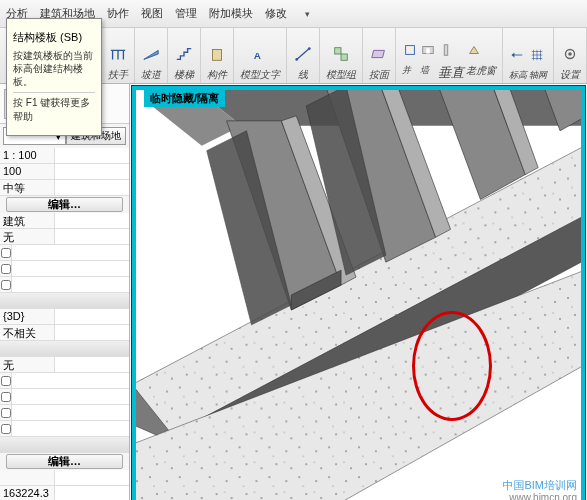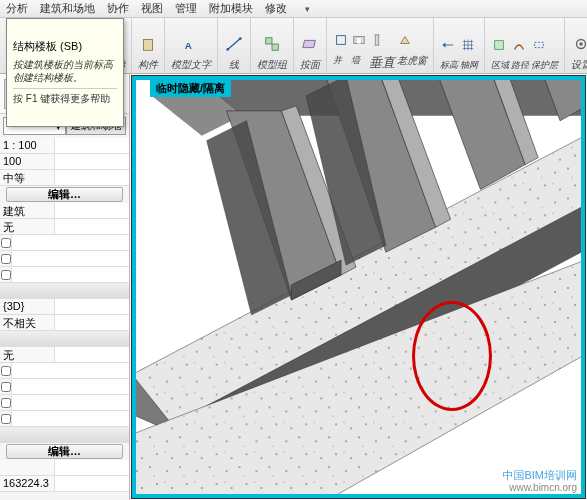--- a/index.html
+++ b/index.html
@@ -1,35 +1,35 @@
 <!DOCTYPE html>
 <html><head>
 <meta charset="utf-8">
 <style>
 * { margin: 0; padding: 0; box-sizing: border-box; font-family: "Microsoft YaHei", SimSun, Arial, sans-serif; font-size: 11px; }
 body { width: 587px; height: 500px; background: #fff; overflow: hidden; position: relative; }
 
-.menubar { height: 18px; background: linear-gradient(#f8f8f8,#e8e8e8); display: flex; align-items: center; padding: 0 6px; gap: 12px; color: #333; border-bottom: 1px solid #ccc; }
+.menubar { height: 28px; background: linear-gradient(#f8f8f8,#e8e8e8); display: flex; align-items: center; padding: 0 6px; gap: 12px; color: #333; border-bottom: 1px solid #ccc; }
 .menubar span { cursor: default; }
 .menubar .caret { font-size: 9px; color: #555; margin-left: 6px; }
 
 .ribbon { height: 56px; background: linear-gradient(#f6f6f6,#e5e5e5); border-bottom: 1px solid #b5b5b5; display: flex; position: relative; }
 .ribbon-left-pad { width: 130px; }
 .ribbon-group { display: flex; flex-direction: column; align-items: center; justify-content: flex-end; padding: 2px 6px 1px; border-right: 1px solid #d0d0d0; }
 .ribbon-group .icons { display: flex; gap: 2px; }
 .ribbon-group .lbl { font-size: 10px; color: #444; margin-top: 2px; white-space: nowrap; font-style: italic; }
 .ribbon-ico { width: 20px; height: 24px; display: flex; align-items: center; justify-content: center; color: #4a7bb5; }
 .ribbon-ico svg { width: 18px; height: 18px; }
 .sm .ribbon-ico { width: 16px; }
 .sm .ribbon-ico svg { width: 14px; height: 14px; }
 .stack { display:flex; flex-direction:column; }
 
-.tooltip { position: absolute; left: 6px; top: 18px; width: 118px; background: #fffff0; border: 1px solid #888; padding: 20px 6px; z-index: 50; box-shadow: 2px 2px 4px rgba(0,0,0,.25); }
+.tooltip { position: absolute; left: 6px; top: 18px; width: 96px; background: #fffff0; border: 1px solid #888; padding: 11px 6px; z-index: 50; box-shadow: 2px 2px 4px rgba(0,0,0,.25); }
 .tooltip .t1 { font-size: 11px; color: #000; }
-.tooltip .t2 { font-size: 10px; color: #333; margin: 4px 0; line-height: 1.3; font-style: italic; }
+.tooltip .t2 { font-size: 10px; color: #333; margin: 4px 0; line-height: 1.3; }
 .tooltip .t3 { font-size: 10px; color: #333; border-top: 1px solid #ccc; padding-top: 3px; }
 
 .workspace { display: flex; height: calc(500px - 18px - 56px); }
 
 .props { width: 130px; background: #f5f5f5; border-right: 1px solid #b5b5b5; display: flex; flex-direction: column; font-size: 10px; overflow: hidden; }
 .props .hdr { height: 40px; padding: 4px; display: flex; align-items: center; gap: 4px; border-bottom: 1px solid #ccc; background: #fbfbfb; }
 .props .hdr .thumb { width: 30px; height: 30px; background: #e0e0e0; border: 1px solid #aaa; }
 .props .edit-btn { margin: 3px; display: flex; align-items: center; }
 .props .edit-btn .combo { flex: 1; height: 18px; border: 1px solid #999; background: #fff; padding: 0 4px; font-size: 10px; display: flex; align-items: center; justify-content: space-between; }
 .props .edit-btn button { height: 18px; border: 1px solid #999; background: linear-gradient(#fefefe,#e5e5e5); padding: 0 4px; font-size: 10px; }
@@ -37,21 +37,21 @@
 .props .row { display: flex; height: 16px; border-bottom: 1px solid #ddd; }
 .props .row.section { background: linear-gradient(#f0f0f0,#dcdcdc); font-weight: bold; justify-content: center; align-items: center; }
 .props .row .c1 { width: 55px; padding: 1px 3px; border-right: 1px solid #ddd; overflow: hidden; white-space: nowrap; background: #f8f8f8; }
 .props .row .c2 { flex: 1; padding: 1px 3px; background: #fff; overflow: hidden; white-space: nowrap; }
 .props .row .chk { width: 12px; padding: 1px; border-right: 1px solid #ddd; background: #f8f8f8; display:flex; align-items:center; justify-content:center; }
 .props .row .chk input { width: 10px; height: 10px; }
 .section-btn { text-align: center; background: linear-gradient(#fafafa,#e2e2e2); border: 1px solid #aaa; border-radius: 2px; margin: 1px 6px; height: 15px; line-height: 13px; font-weight: bold; }
 
 .viewport { flex: 1; position: relative; background: #fff; border: 1px solid #333; margin: 1px; overflow: hidden; }
 .vp-frame { position: absolute; inset: 0; border: 4px solid #00bcd4; pointer-events: none; }
-.vp-tag { position: absolute; left: 18px; top: 4px; background: #00bcd4; color: #000; font-size: 11px; padding: 1px 6px; font-weight: bold; }
+.vp-tag { position: absolute; left: 12px; top: 4px; background: #00bcd4; color: #000; font-size: 11px; padding: 1px 6px; font-weight: bold; }
 .viewport svg.model { position: absolute; inset: 0; width: 100%; height: 100%; }
 .annot { position: absolute; border: 3px solid #d40000; border-radius: 50%; width: 80px; height: 110px; left: 280px; top: 225px; pointer-events: none; }
 .watermark { position: absolute; right: 8px; bottom: 4px; text-align: right; color: #4aa3e0; font-size: 11px; line-height: 1.2; }
 .watermark .l2 { color: #888; font-size: 10px; }
 </style>
 </head>
 <body>
 
 <div class="menubar">
   <span>分析</span>
@@ -207,48 +207,20 @@
           </div>
         <div class="lbl" style="font-size:9px">标高</div>
       </div>
       <div class="stack">
         <div class="ribbon-ico">
             <svg viewBox="0 0 16 16">
               <path d="M4 2 V14 M8 2 V14 M12 2 V14 M2 4 H14 M2 8 H14 M2 12 H14" stroke="#2a5a9a" stroke-width="0.7"></path>
             </svg>
           </div>
         <div class="lbl" style="font-size:9px">轴网</div>
-      </div>
-    </div>
-  </div>
-  <div class="ribbon-group sm">
-    <div class="icons">
-      <div class="stack">
-        <div class="ribbon-ico">
-            <svg viewBox="0 0 16 16">
-              <rect x="3" y="3" width="10" height="10" fill="#c8e8c8" stroke="#5a9a5a"></rect>
-            </svg>
-          </div>
-        <div class="lbl" style="font-size:9px">区域</div>
-      </div>
-      <div class="stack">
-        <div class="ribbon-ico">
-            <svg viewBox="0 0 16 16">
-              <path d="M3 13 Q8 3 13 13" stroke="#9a5a2a" fill="none" stroke-width="1.5"></path>
-            </svg>
-          </div>
-        <div class="lbl" style="font-size:9px">路径</div>
-      </div>
-      <div class="stack">
-        <div class="ribbon-ico">
-            <svg viewBox="0 0 16 16">
-              <rect x="3" y="5" width="10" height="6" fill="none" stroke="#2a5a9a" stroke-dasharray="2"></rect>
-            </svg>
-          </div>
-        <div class="lbl" style="font-size:9px">保护层</div>
       </div>
     </div>
   </div>
   <div class="ribbon-group">
     <div class="icons">
         <div class="ribbon-ico">
           <svg viewBox="0 0 20 20">
             <circle cx="10" cy="10" r="5" fill="none" stroke="#666" stroke-width="1.5"></circle>
             <circle cx="10" cy="10" r="2" fill="#666"></circle>
           </svg>

